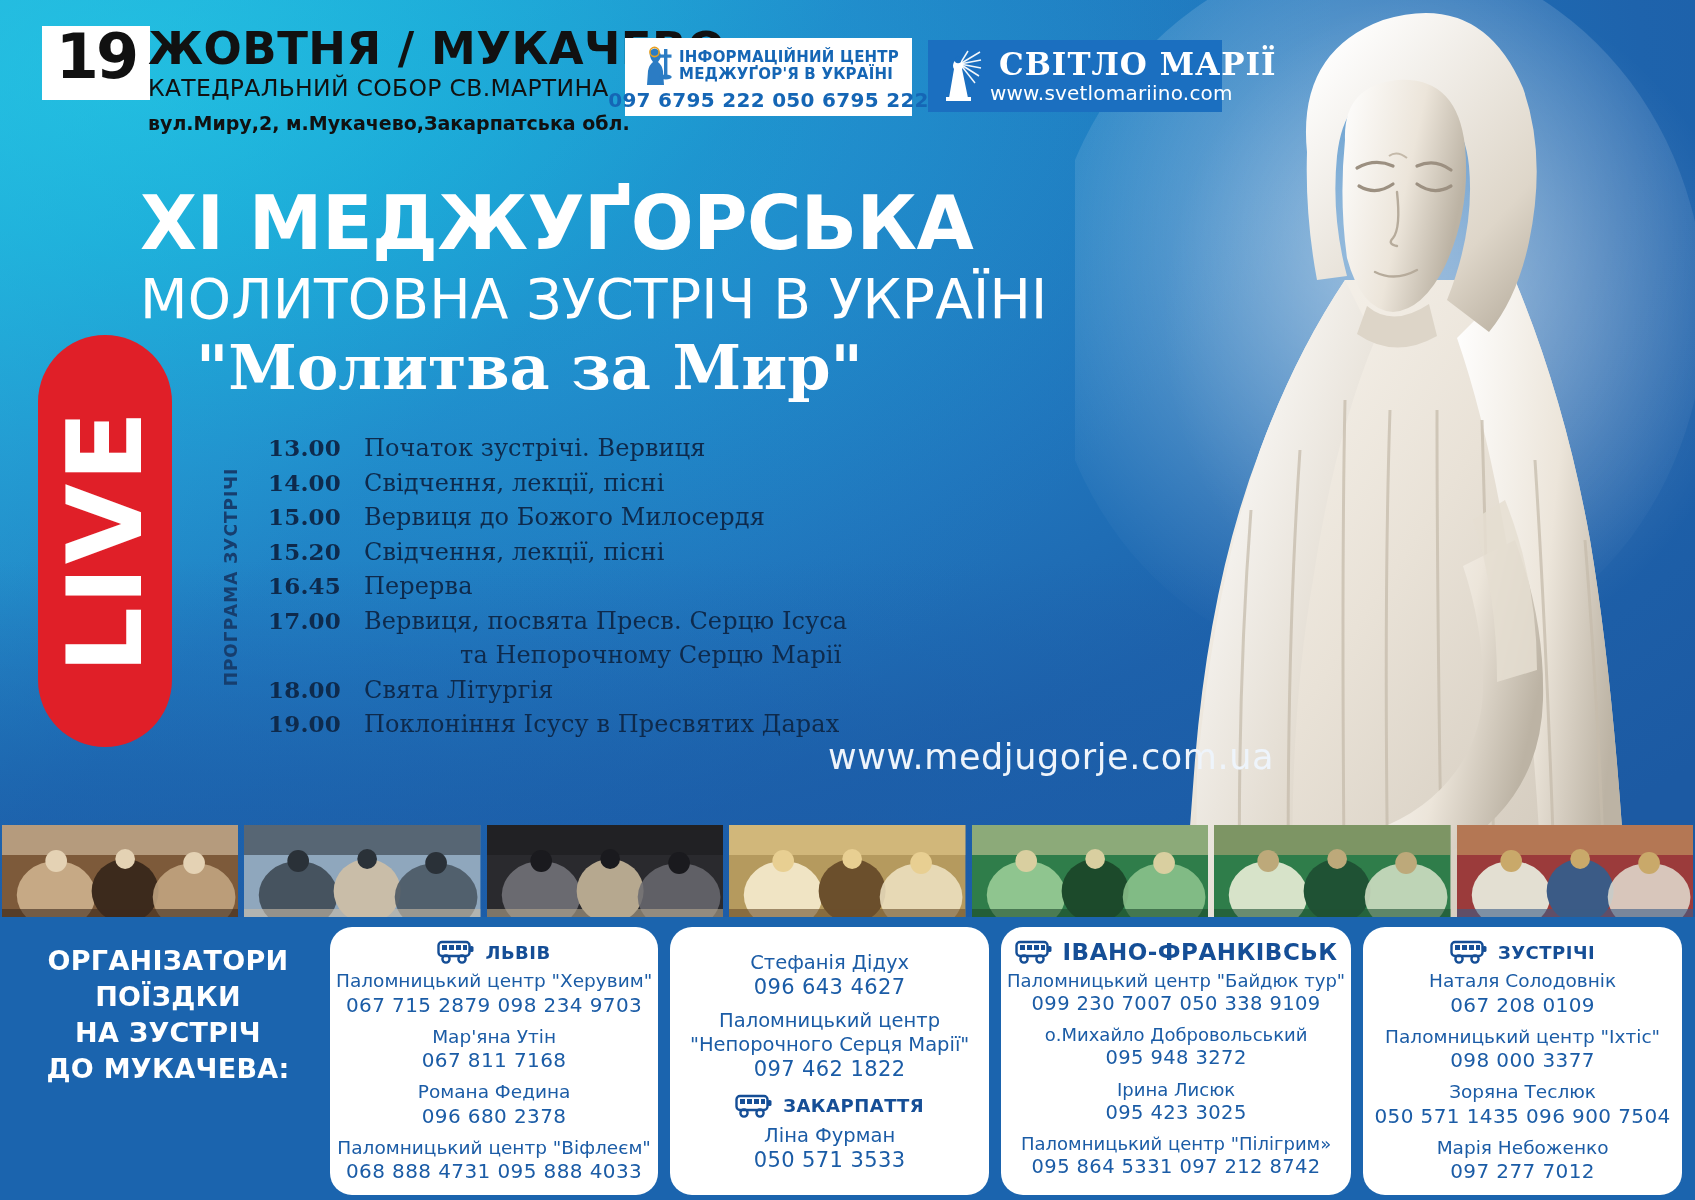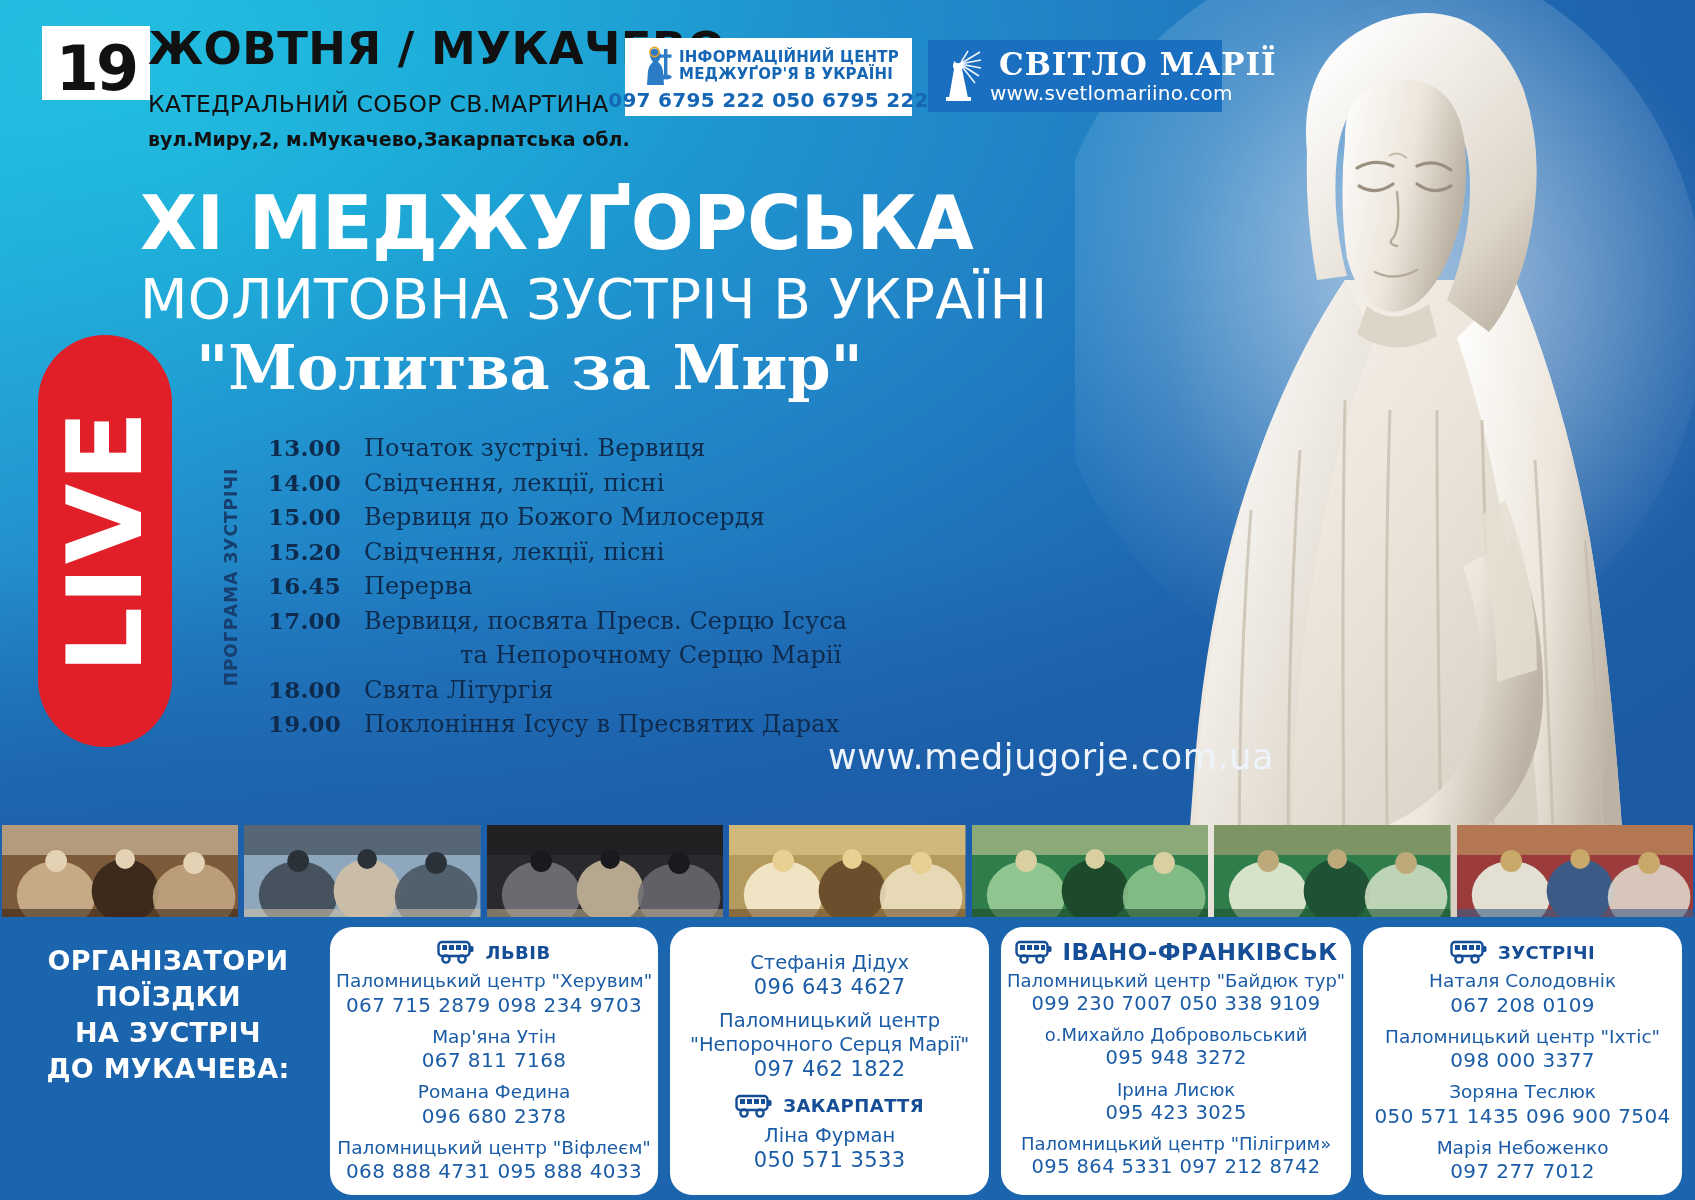--- a/index.html
+++ b/index.html
@@ -36,35 +36,35 @@
   .statue-glow{
     position:absolute; right:-40px; top:-60px; width:700px; height:1000px;
     background:radial-gradient(58% 46% at 60% 38%, rgba(255,255,255,.30) 0%, rgba(255,255,255,.10) 45%, rgba(255,255,255,0) 72%);
   }
   .statue{ position:absolute; right:-10px; top:-20px; width:660px; height:980px; }
 
   
   .hdr { position:absolute; left:0; top:0; width:100%; height:140px; }
   .daybox{
     position:absolute; left:42px; top:26px; width:108px; height:74px;
-    background:#fff; display:flex; align-items:flex-end; justify-content:center;
+    background:#fff; display:flex; align-items:flex-start; justify-content:center;
   }
   .daybox span{
     font-family:"DejaVu Sans", sans-serif;
     font-weight:bold; font-size:62px; color:#111; letter-spacing:-3px; line-height:1;
   }
   .hdr-text{ position:absolute; left:148px; top:26px; }
   .hdr-line1{
     font-family:"DejaVu Sans", sans-serif;
     font-weight:bold; font-size:45px; color:#111; line-height:1.02; letter-spacing:.5px;
     white-space:nowrap;
   }
   .hdr-line2{
     font-family:"DejaVu Sans", sans-serif;
-    font-size:23.5px; color:#111; letter-spacing:.3px; margin-top:18px; white-space:nowrap;
+    font-size:23.5px; color:#111; letter-spacing:.3px; margin-top:2px; white-space:nowrap;
   }
   .hdr-line3{
     font-family:"DejaVu Sans", sans-serif;
     font-weight:bold; font-size:19px; color:#111; margin-top:10px; white-space:nowrap;
   }
 
   
   .logo-info{
     position:absolute; left:625px; top:38px; width:287px; height:78px;
     background:#fff; display:flex; flex-direction:column; align-items:center;

